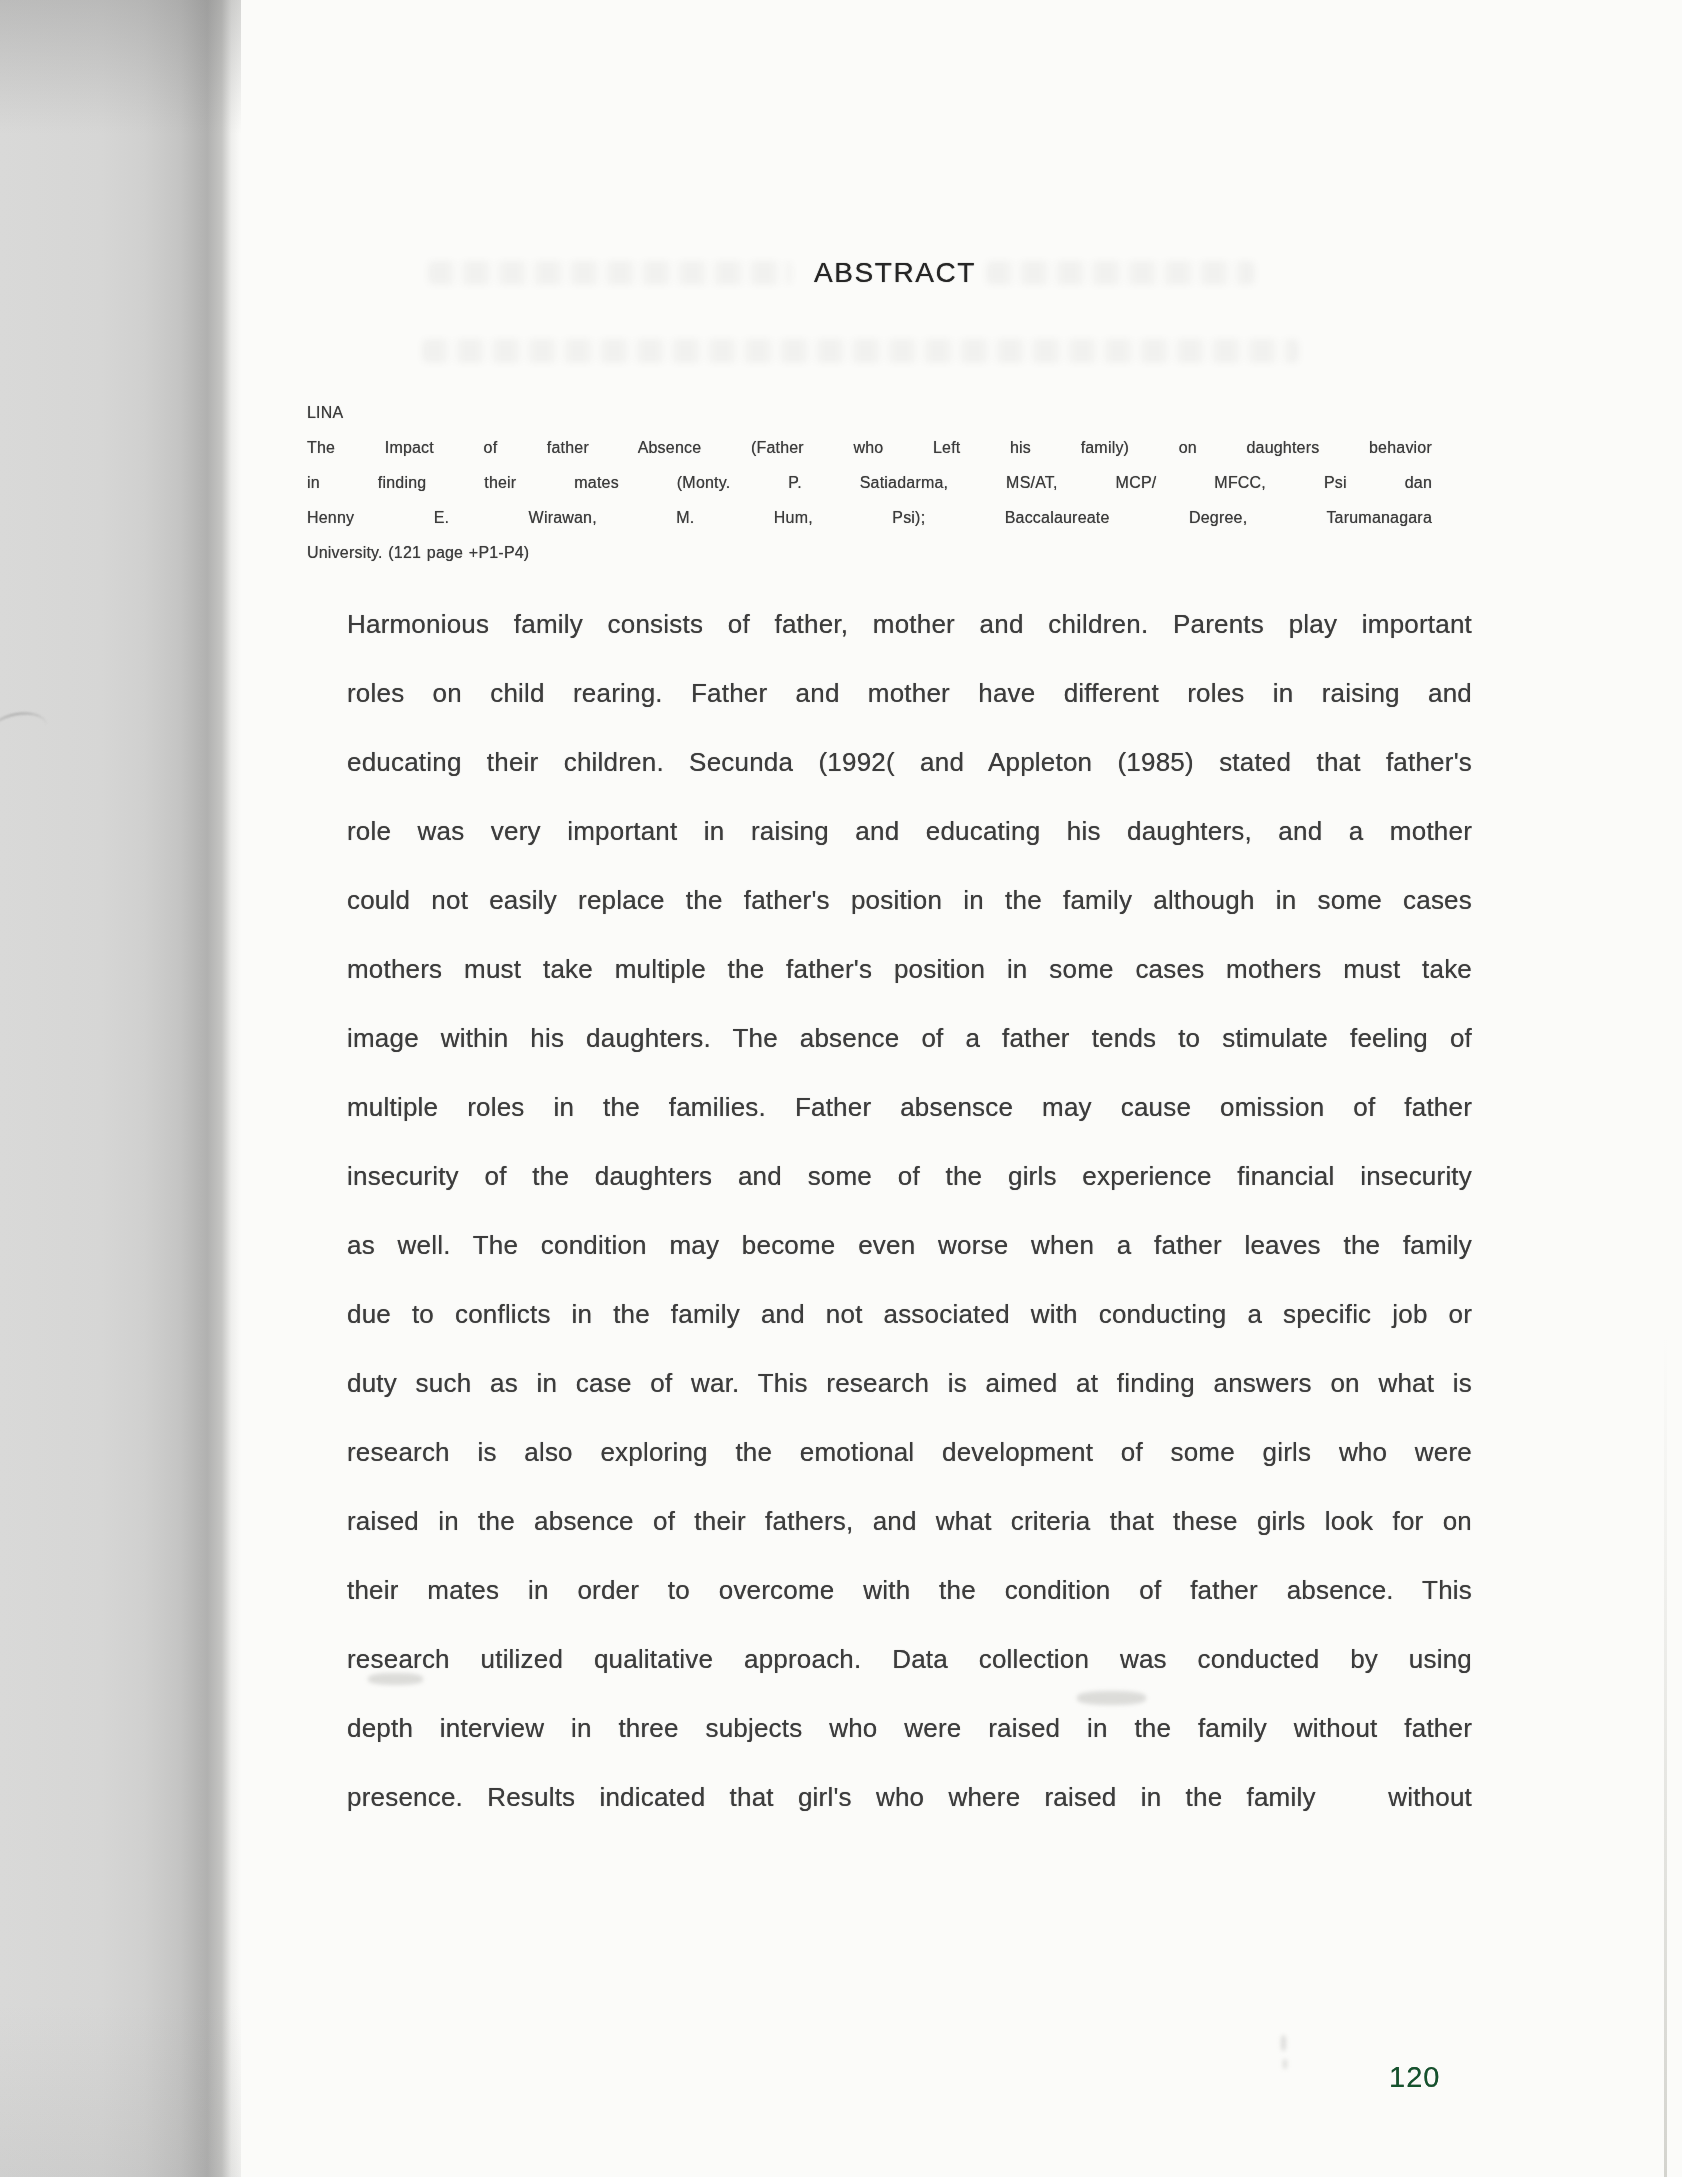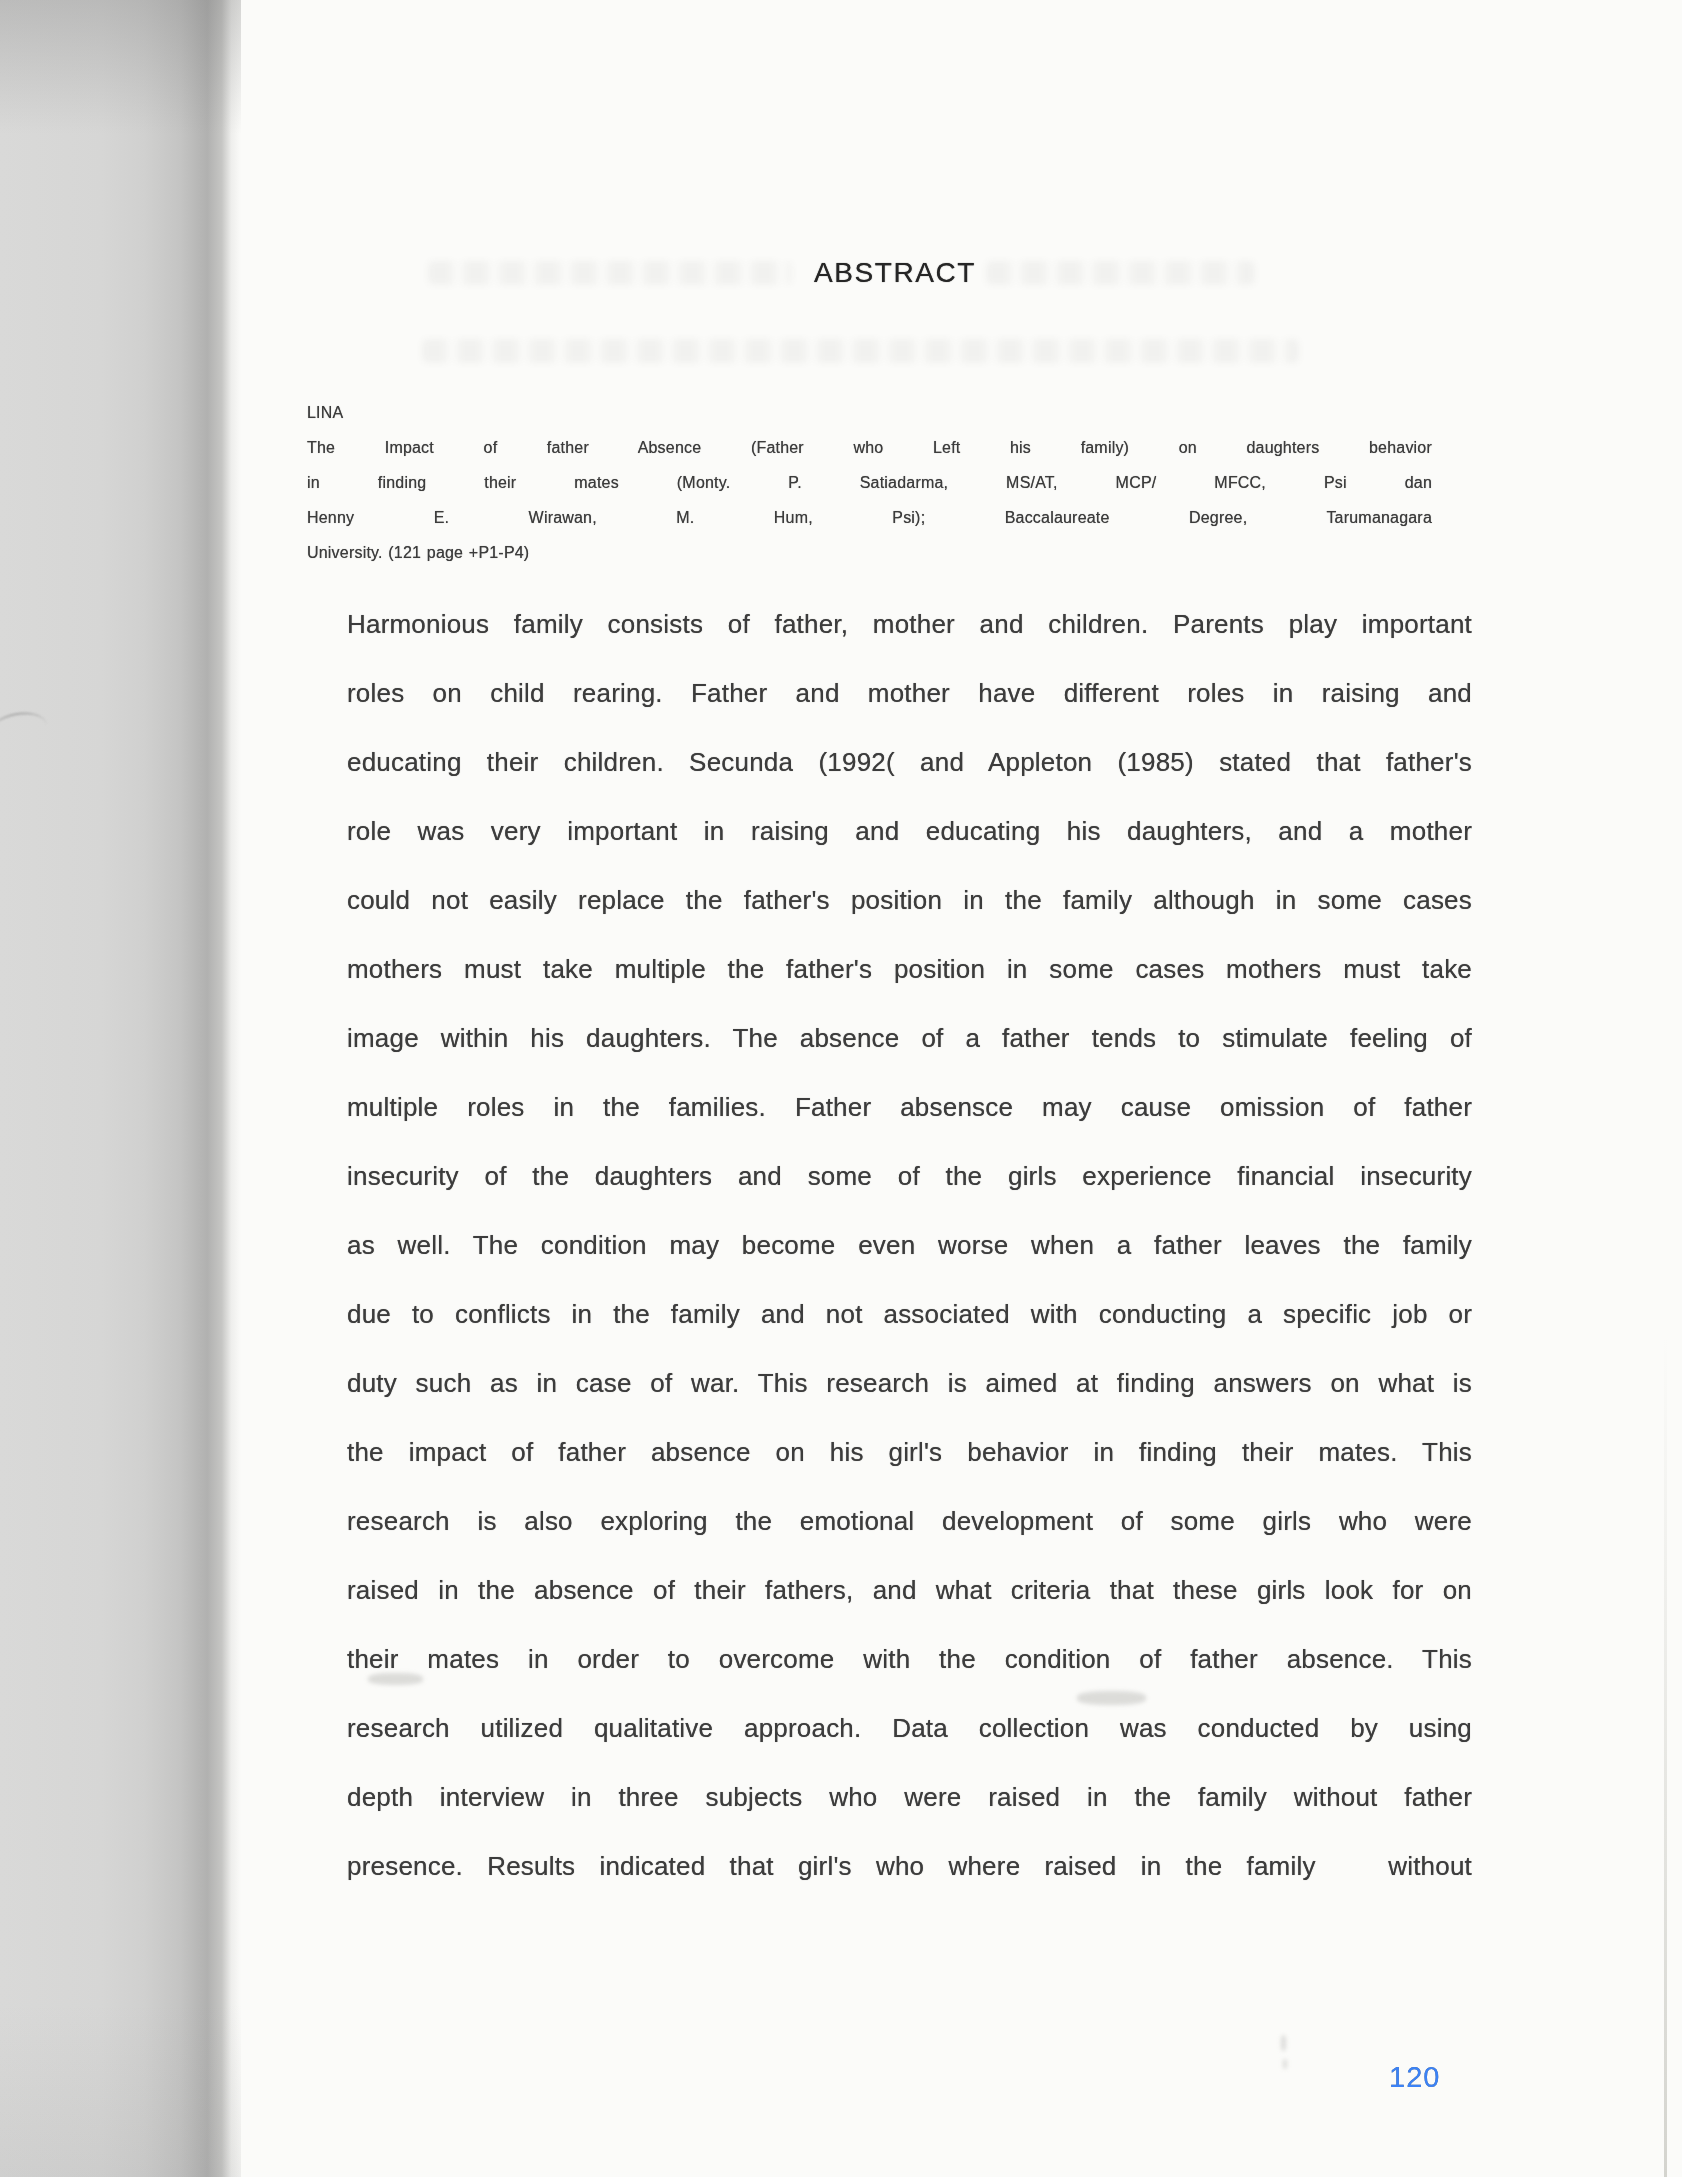--- a/index.html
+++ b/index.html
@@ -57,21 +57,21 @@
   }
   .citation { top:395px; font-size:16px; line-height:35px; }
   .citation .jl { text-align:justify; text-align-last:justify; }
   .paragraph { top:590px; font-size:26px; line-height:69px;margin-left:40px; }
   .paragraph .bline {
     height:69px; overflow:hidden;
     text-align:justify; text-align-last:justify;
   }
   .page-number {
     position:absolute; left:1389px; top:2061px;
-    font-size:29px; color:#3b82f6; letter-spacing:1px;
+    font-size:29px; color:#14532d; letter-spacing:1px;
     text-shadow:0 0 0.6px rgba(70,70,70,.8);
   }
 </style>
 </head>
 <body>
 
 <div class="scan-band"></div>
 <div class="scan-right-line"></div>
 <div class="crease"></div>
 
@@ -99,21 +99,20 @@
   <div class="bline">educating their children. Secunda (1992( and Appleton (1985) stated that father's</div>
   <div class="bline">role was very important in raising and educating his daughters, and a mother</div>
   <div class="bline">could not easily replace the father's position in the family although in some cases</div>
   <div class="bline">mothers must take multiple the father's position in some cases mothers must take</div>
   <div class="bline">image within his daughters. The absence of a father tends to stimulate feeling of</div>
   <div class="bline">multiple roles in the families. Father absensce may cause omission of father</div>
   <div class="bline">insecurity of the daughters and some of the girls experience financial insecurity</div>
   <div class="bline">as well. The condition may become even worse when a father leaves the family</div>
   <div class="bline">due to conflicts in the family and not associated with conducting a specific job or</div>
   <div class="bline">duty such as in case of war. This research is aimed at finding answers on what is</div>
-  <div class="bline">the impact of father absence on his girl's behavior in finding their mates. This</div>
   <div class="bline">research is also exploring the emotional development of some girls who were</div>
   <div class="bline">raised in the absence of their fathers, and what criteria that these girls look for on</div>
   <div class="bline">their mates in order to overcome with the condition of father absence. This</div>
   <div class="bline">research utilized qualitative approach. Data collection was conducted by using</div>
   <div class="bline">depth interview in three subjects who were raised in the family without father</div>
   <div class="bline">presence. Results indicated that girl's who where raised in the family &nbsp;&nbsp;without</div>
 </div>
 
 <div class="page-number ink">120</div>
 

